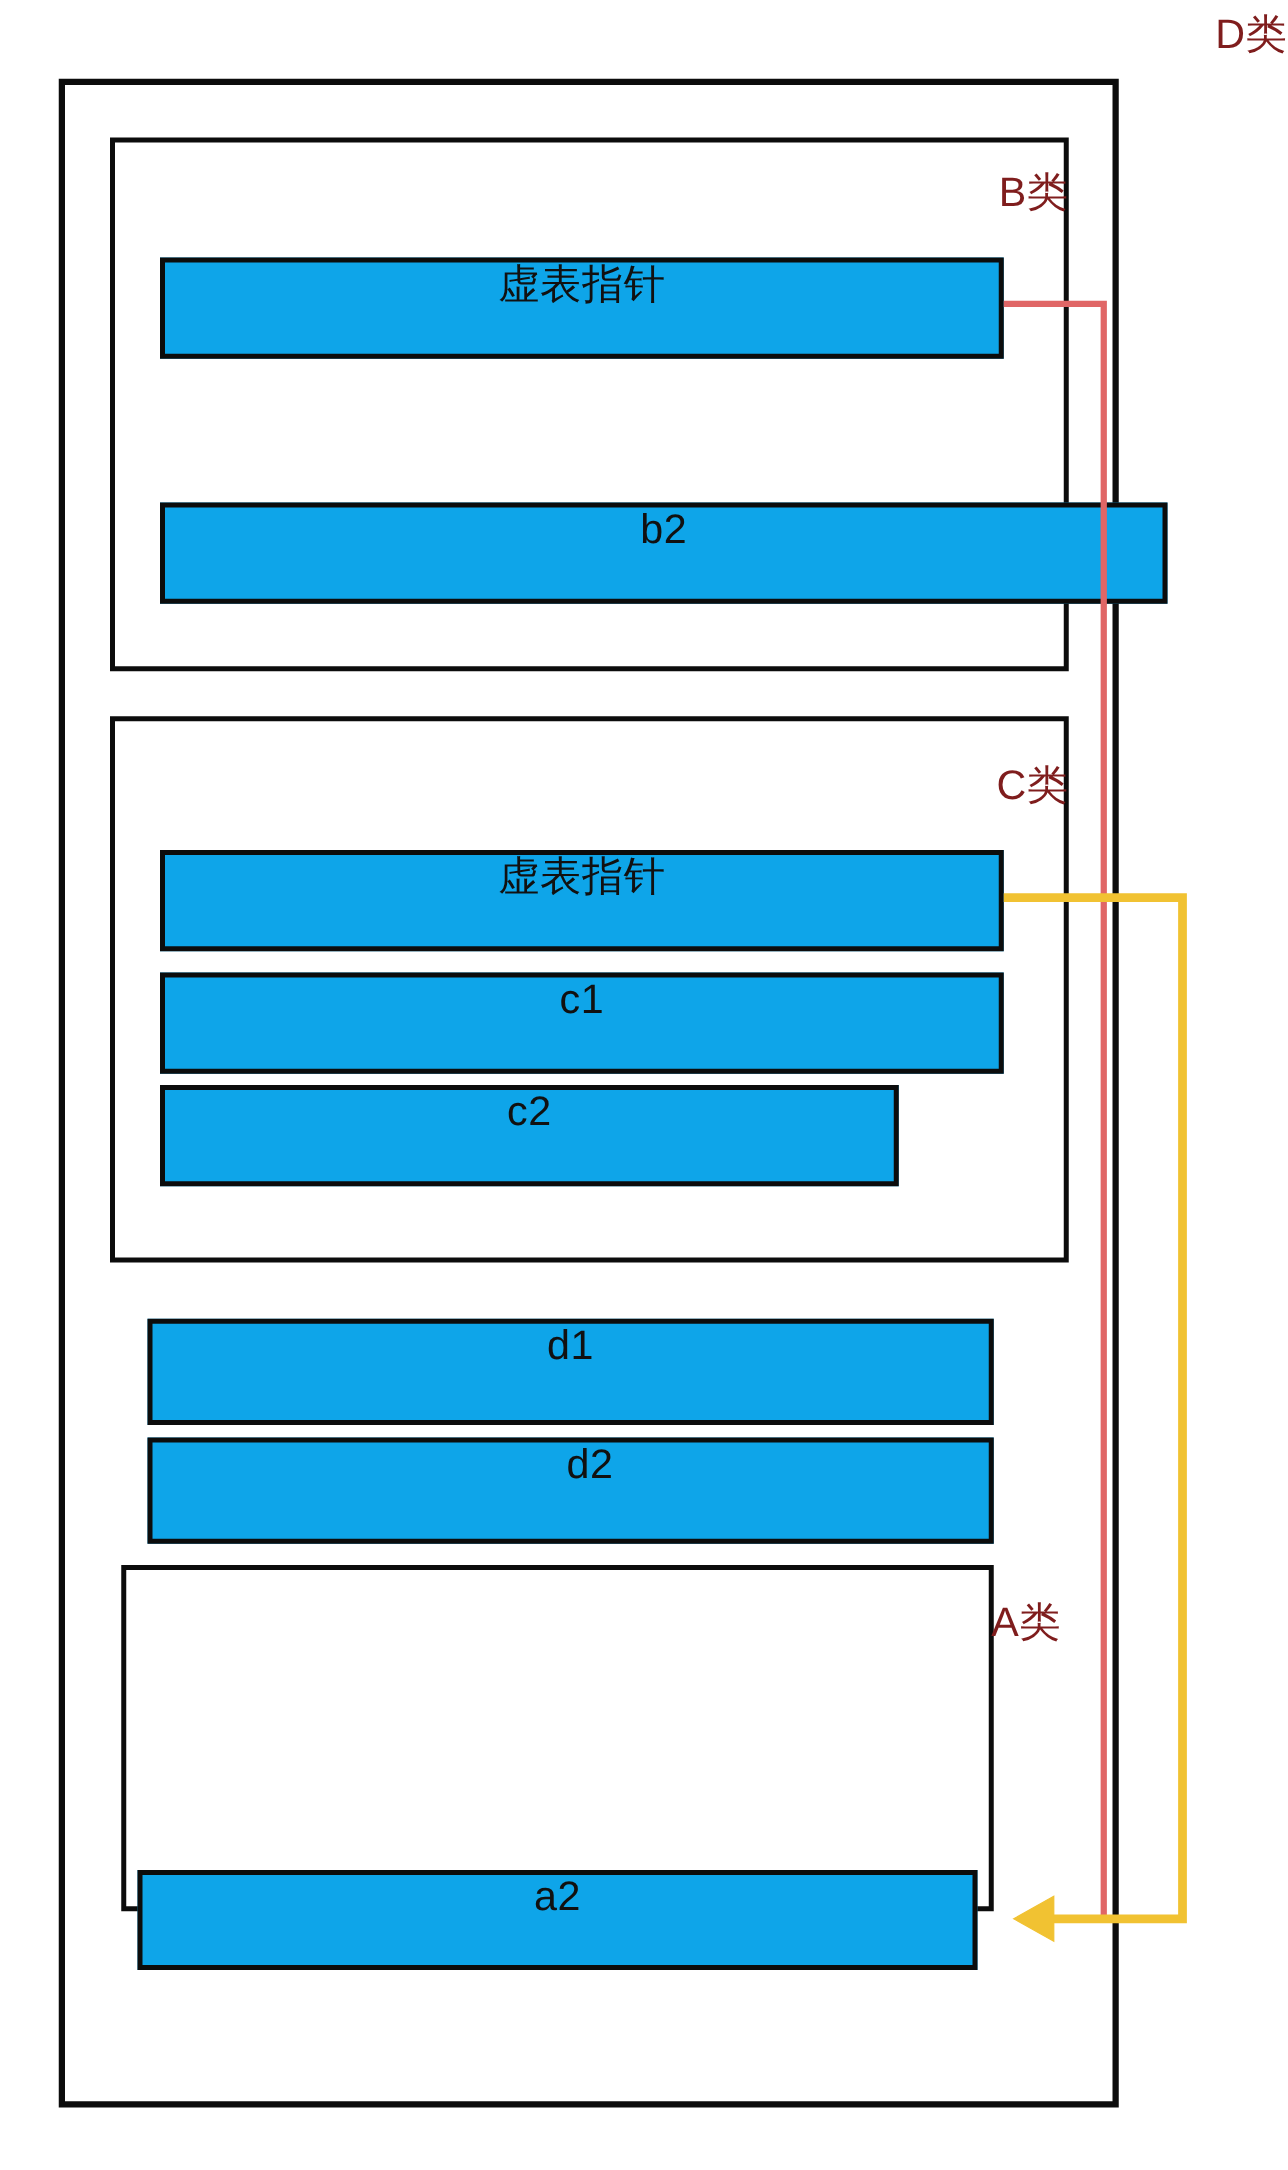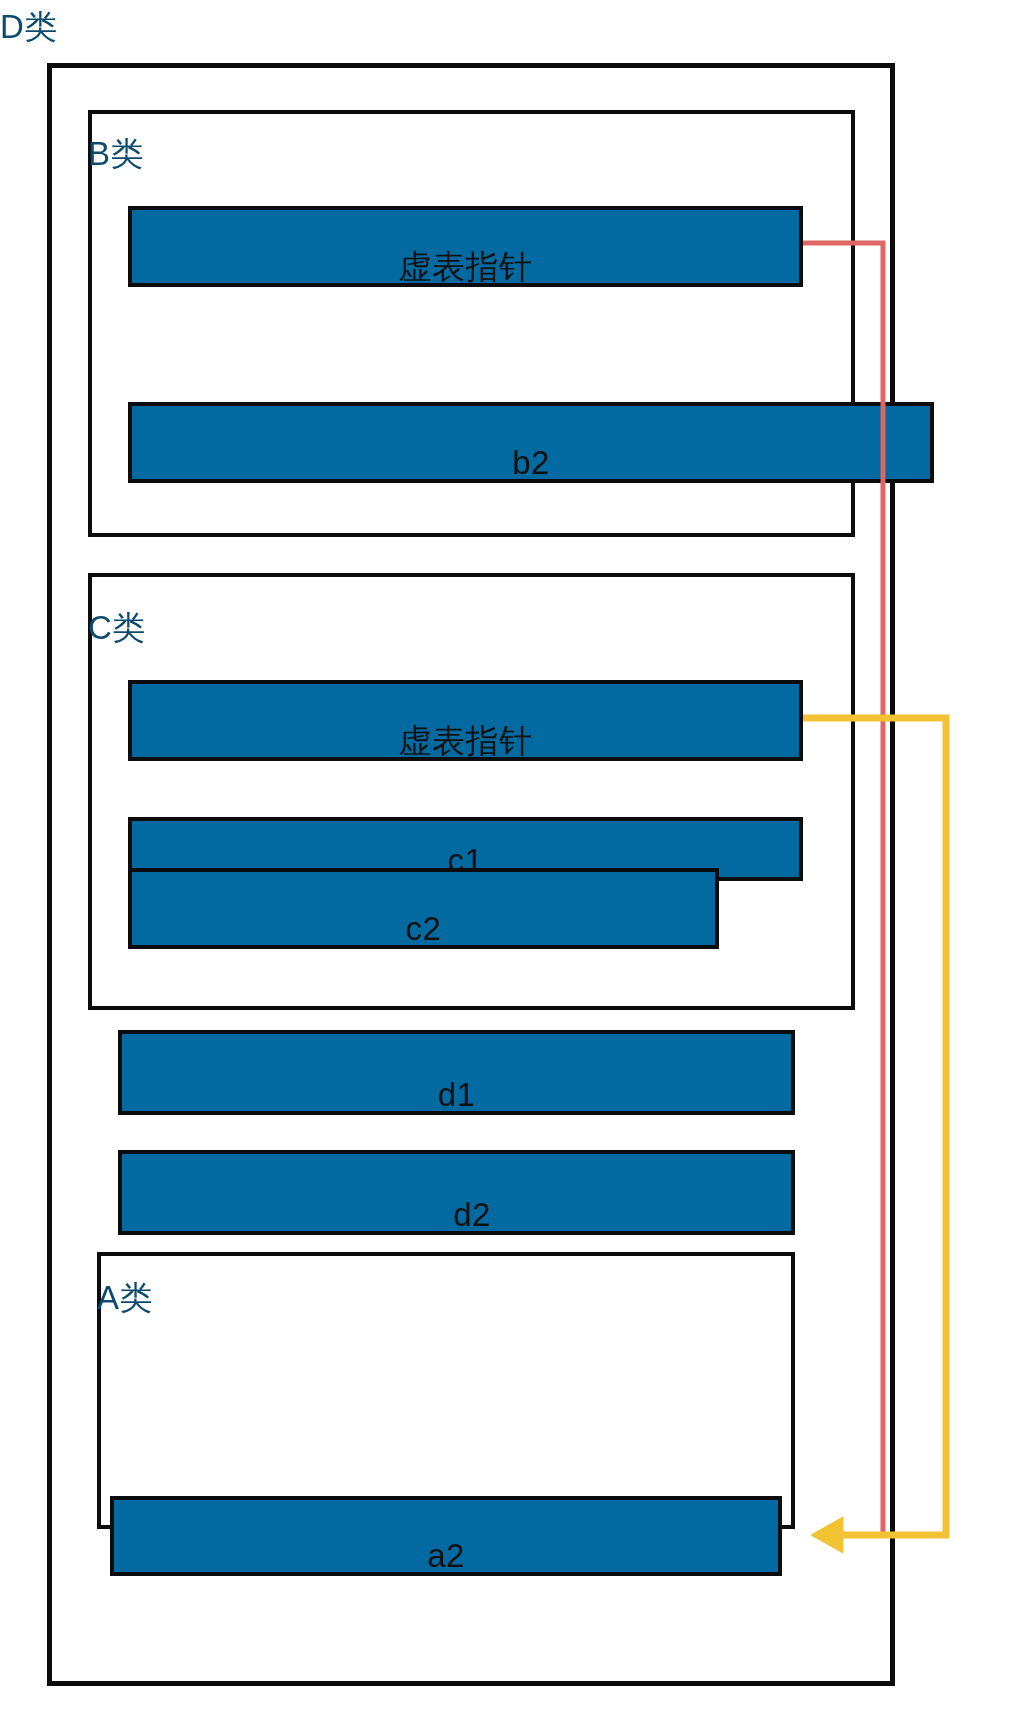--- a/index.html
+++ b/index.html
@@ -18,32 +18,32 @@
   
   .box{
     position:absolute;
     border:4px solid #0c0c0c;
     background:#ffffff;
     box-sizing:border-box;
   }
   .slot{
     position:absolute;
     border:4px solid #0c0c0c;
-    background:#0369a1;
+    background:#0ea5e9;
     box-sizing:border-box;
     display:flex;
-    align-items:flex-end;
+    align-items:flex-start;
     justify-content:center;
   }
   .slot span,.title span{ display:block; }
 
   .title{
     position:absolute;
-    text-align:left;
-    color:#0c4a6e;
+    text-align:right;
+    color:#7f1d1d;
     font-size:33px;
     line-height:1;
     letter-spacing:.5px;
     white-space:nowrap;
   }
   .slot-label{
     color:#111111;
     font-size:33px;
     line-height:1;
     letter-spacing:.5px;
@@ -57,24 +57,24 @@
 
   #box-b{ left:88px;  top:110px; width:767px; height:427px; }
   #b-title{ left:88px; top:137px; width:767px; }
   #b-row-0{ left:128px; top:206px; width:675px; height:81px; }
   #b-row-1{ left:128px; top:300px; width:675px; height:81px; }
   #b-row-2{ left:128px; top:402px; width:806px; height:81px; }
 
   #box-c{ left:88px;  top:573px; width:767px; height:437px; }
   #c-title{ left:88px; top:611px; width:767px; }
   #c-row-0{ left:128px; top:680px; width:675px; height:81px; }
-  #c-row-1{ left:128px; top:817px; width:675px; height:64px;text-decoration:underline; }
+  #c-row-1{ left:128px; top:778px; width:675px; height:81px; }
   #c-row-2{ left:128px; top:868px; width:591px; height:81px; }
 
-  #d-row-0{ left:118px; top:1030px; width:677px; height:85px; }
+  #d-row-0{ left:118px; top:1055px; width:677px; height:85px; }
   #d-row-1{ left:118px; top:1150px; width:677px; height:85px;padding-left:31px; }
 
   #box-a{ left:97px;  top:1252px; width:698px; height:277px; }
   #a-title{ left:97px; top:1281px; width:752px; }
   #a-row-0{ left:110px; top:1322px; width:672px; height:80px; }
   #a-row-1{ left:110px; top:1496px; width:672px; height:80px; }
 
   
   #connectors{
     position:absolute;

